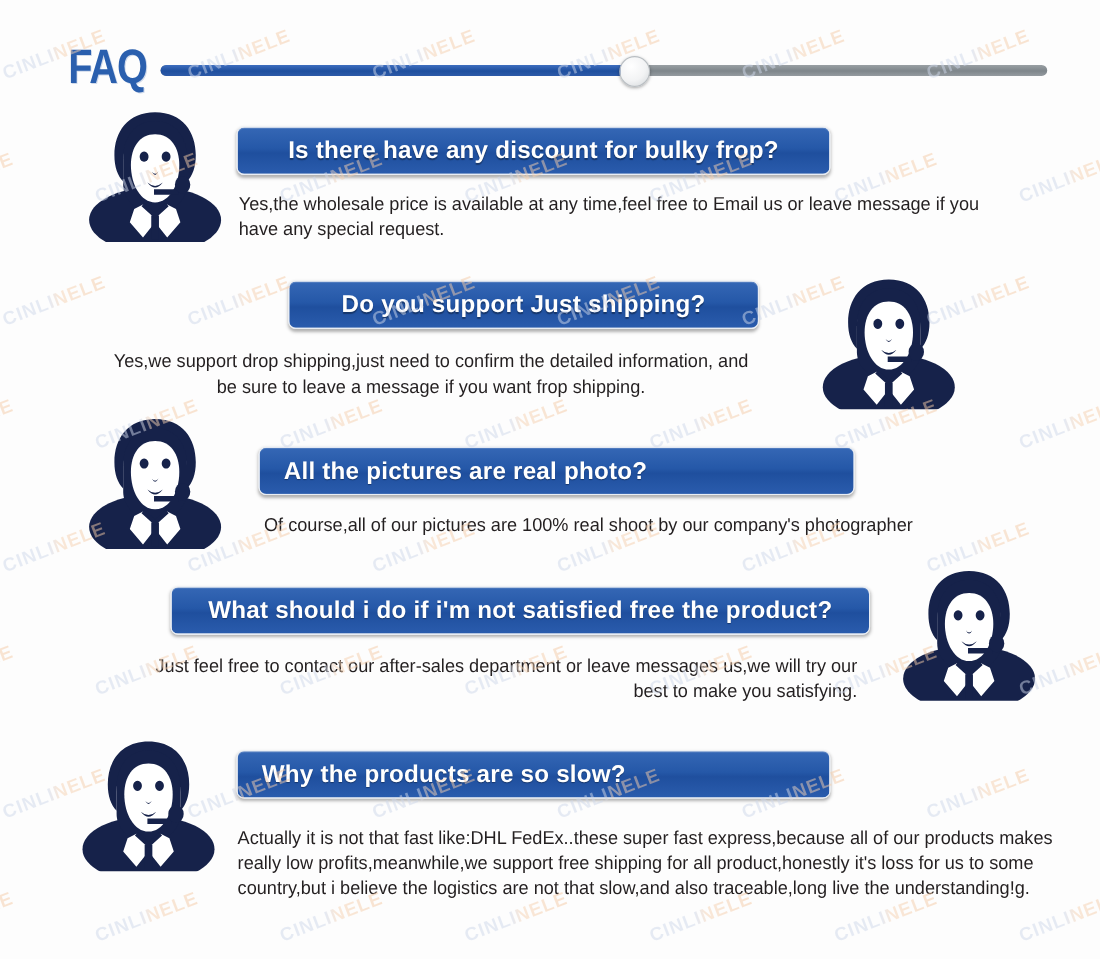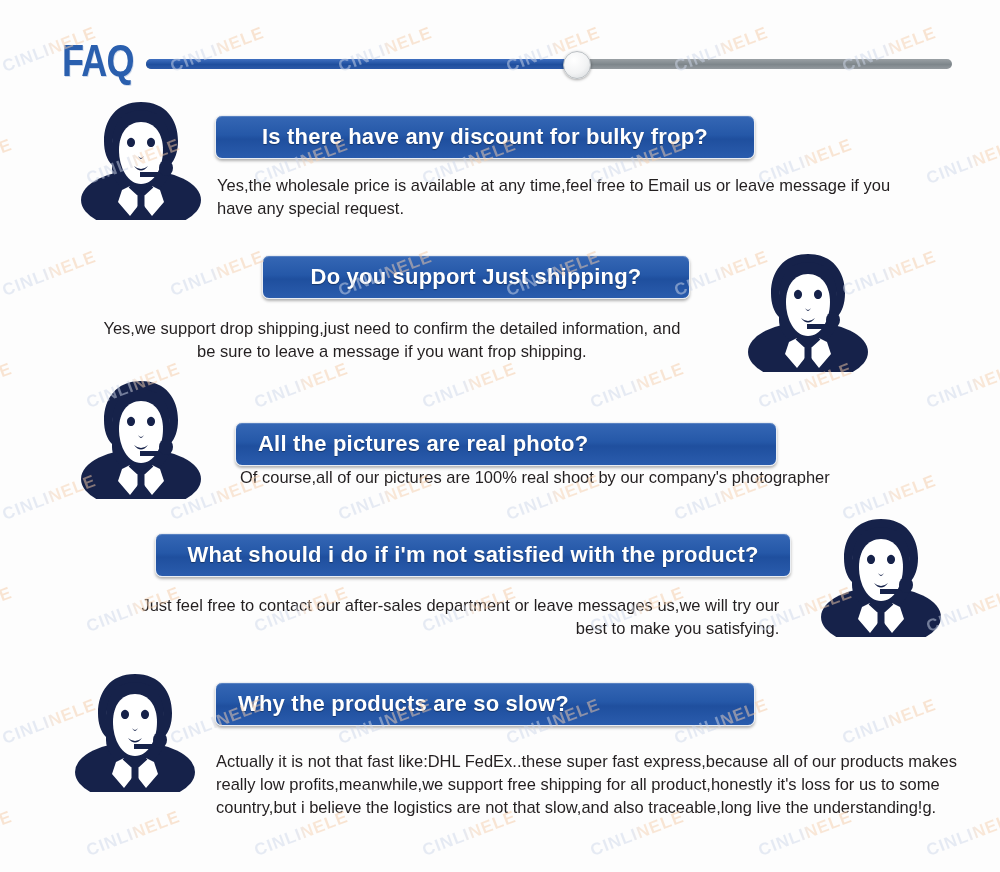--- a/index.html
+++ b/index.html
@@ -274,21 +274,21 @@
         <path d="M73 51 a4 4.6 0 1 1 0.01 0 Z"></path>
         <path d="M60 60 q3 4 6 0 q-3 6 -6 0 Z"></path>
         <path d="M56 70 q7 6 14 0 q-7 9 -14 0 Z"></path>
         <path d="M62 76 h22 v5 h-22 Z"></path>
         <ellipse cx="88" cy="72" rx="7" ry="8"></ellipse>
       </g>
       <path d="M63 100 L63 122" stroke="#16224a" stroke-width="7" fill="none"></path>
       <path d="M52 90 L63 100 L74 90" stroke="#16224a" stroke-width="4" fill="none"></path>
     </svg>
   </div>
-  <div class="qbar left" style="left:235px; top:406px; width:542px;margin-top:16px;">All the pictures are real photo?</div>
+  <div class="qbar left" style="left:235px; top:406px; width:542px;">All the pictures are real photo?</div>
   <div class="ans left" style="left:240px; top:466px; width:700px;">Of course,all of our pictures are 100% real shoot by our company's photographer</div>
 
   <div class="avatar" style="left:818px; top:513px;">
     <svg width="126" height="124" viewBox="0 0 126 124" aria-hidden="true">
       <g fill="#16224a">
         <ellipse cx="63" cy="104" rx="60" ry="30"></ellipse>
         <path d="M63 6 C38 6 26 24 26 45 C26 56 29 64 34 69 L34 52 C34 32 46 20 63 20 C80 20 92 32 92 52 L92 69 C97 64 100 56 100 45 C100 24 88 6 63 6 Z"></path>
         <path d="M63 14 C45 14 34 28 34 48 L34 72 C34 86 47 98 63 98 C79 98 92 86 92 72 L92 48 C92 28 81 14 63 14 Z"></path>
       </g>
       <g fill="#ffffff">
@@ -300,21 +300,21 @@
         <path d="M73 51 a4 4.6 0 1 1 0.01 0 Z"></path>
         <path d="M60 60 q3 4 6 0 q-3 6 -6 0 Z"></path>
         <path d="M56 70 q7 6 14 0 q-7 9 -14 0 Z"></path>
         <path d="M62 76 h22 v5 h-22 Z"></path>
         <ellipse cx="88" cy="72" rx="7" ry="8"></ellipse>
       </g>
       <path d="M63 100 L63 122" stroke="#16224a" stroke-width="7" fill="none"></path>
       <path d="M52 90 L63 100 L74 90" stroke="#16224a" stroke-width="4" fill="none"></path>
     </svg>
   </div>
-  <div class="qbar center" style="left:155px; top:533px; width:636px;">What should i do if i'm not satisfied with the product?</div>
+  <div class="qbar center" style="left:155px; top:533px; width:636px;">What should i do if i'm not satisfied free the product?</div>
   <div class="ans right" style="left:110px; top:594px; width:690px;">Just feel free to contact our after-sales department or leave messages us,we will try our best to make you satisfying.</div>
 
   <div class="avatar" style="left:72px; top:668px;">
     <svg width="126" height="124" viewBox="0 0 126 124" aria-hidden="true">
       <g fill="#16224a">
         <ellipse cx="63" cy="104" rx="60" ry="30"></ellipse>
         <path d="M63 6 C38 6 26 24 26 45 C26 56 29 64 34 69 L34 52 C34 32 46 20 63 20 C80 20 92 32 92 52 L92 69 C97 64 100 56 100 45 C100 24 88 6 63 6 Z"></path>
         <path d="M63 14 C45 14 34 28 34 48 L34 72 C34 86 47 98 63 98 C79 98 92 86 92 72 L92 48 C92 28 81 14 63 14 Z"></path>
       </g>
       <g fill="#ffffff">

